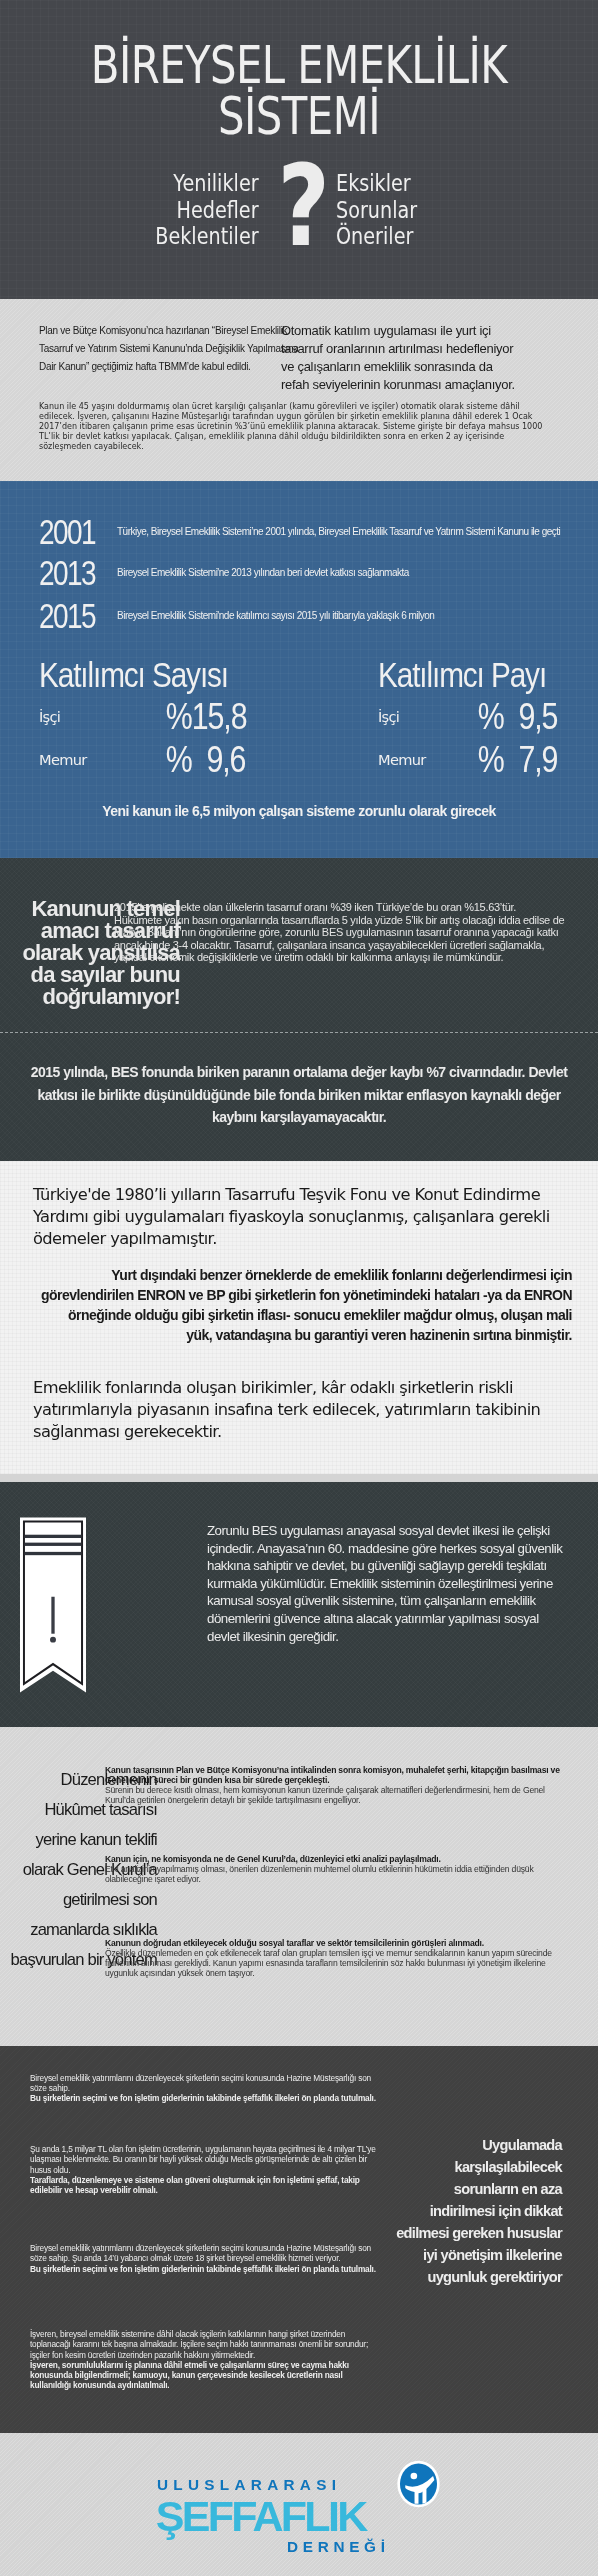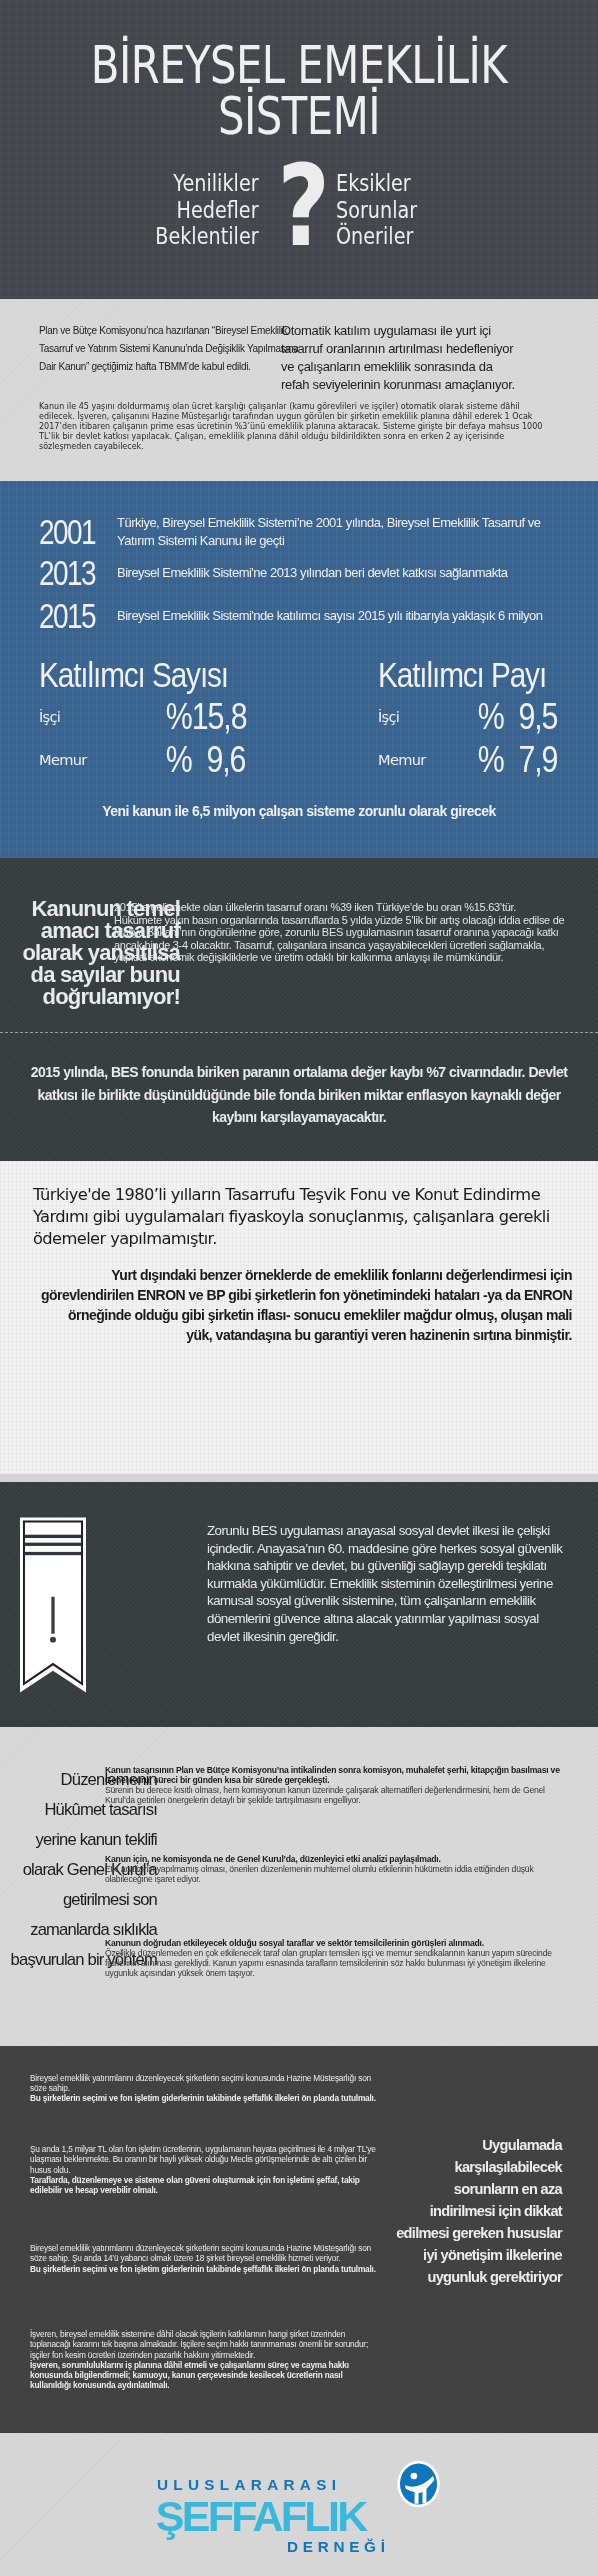--- a/index.html
+++ b/index.html
@@ -21,21 +21,21 @@
   .intro .lead-left { position: absolute; left: 39px; top: 23px; width: 263px; font-family: "Liberation Sans", sans-serif; font-size: 10px; line-height: 18px; letter-spacing: -0.3px; }
   .intro .lead-right { position: absolute; right: 78px; top: 23px; width: 239px; font-family: "Liberation Sans", sans-serif; font-size: 13px; line-height: 18px; letter-spacing: -0.3px; }
   .intro .body { position: absolute; left: 39px; top: 103px; width: 505px; font-size: 8px; line-height: 10px; color: #2a2a2a; }
 
   
   .blue { height: 377px; background-color: #3a6490;
     background-image: linear-gradient(rgba(255,255,255,0.03) 0.7px, transparent 0.7px), linear-gradient(90deg, rgba(255,255,255,0.03) 0.7px, transparent 0.7px);
     background-size: 8px 8px; color: #f0f0f0; }
   .blue .tl-row { position: absolute; left: 39px; display: flex; align-items: center; }
   .blue .tl-year { width: 78px; font-family: "Liberation Sans", sans-serif; font-size: 35px; line-height: 35px; letter-spacing: -2px; transform: scaleX(0.8); transform-origin: left; font-weight: normal; }
-  .blue .tl-text { font-family: "Liberation Sans", sans-serif; font-size: 13px; line-height: 17.3px; letter-spacing: -0.5px; width: 452px; }
+  .blue .tl-text { font-family: "Liberation Sans", sans-serif; font-size: 10px; line-height: 17.3px; letter-spacing: -0.5px; width: 452px; }
   .blue .stat-col { position: absolute; top: 174px; }
   .blue .stat-title { font-family: "Liberation Sans", sans-serif; font-size: 35px; line-height: 40px; letter-spacing: -1.3px; transform: scaleX(0.85); transform-origin: left; white-space: nowrap; }
   .blue .stat-row { display: flex; align-items: center; height: 43px; }
   .blue .stat-label { width: 110px; font-size: 14.6px; letter-spacing: -0.7px; }
   .blue .stat-val { font-family: "Liberation Sans", sans-serif; font-size: 37px; letter-spacing: -1.3px; white-space: pre; width: 93px; text-align: right; transform: scaleX(0.82); transform-origin: right; }
   .blue .new-law { position: absolute; top: 322px; left: 0; width: 598px; text-align: center; font-family: "Liberation Sans", sans-serif; font-weight: bold; font-size: 14px; letter-spacing: -0.5px; }
 
   
   .teal { background-color: #353d3f;
     background-image: repeating-linear-gradient(45deg, rgba(255,255,255,0.025) 0 0.7px, transparent 0.7px 3.3px), repeating-linear-gradient(-45deg, rgba(255,255,255,0.025) 0 0.7px, transparent 0.7px 3.3px);
@@ -154,20 +154,21 @@
 <section class="teal teal1">
   <div class="callout">Kanunun temel amacı tasarruf olarak yansıtılsa da sayılar bunu doğrulamıyor!</div>
   <p class="body">2015’te gelişmekte olan ülkelerin tasarruf oranı %39 iken Türkiye’de bu oran %15.63’tür. Hükümete yakın basın organlarında tasarruflarda 5 yılda yüzde 5’lik bir artış olacağı iddia edilse de Maliye Bakanı’nın öngörülerine göre, zorunlu BES uygulamasının tasarruf oranına yapacağı katkı ancak binde 3-4 olacaktır. Tasarruf, çalışanlara insanca yaşayabilecekleri ücretleri sağlamakla, yapısal ekonomik değişikliklerle ve üretim odaklı bir kalkınma anlayışı ile mümkündür.</p>
   <div class="dash"></div>
   <p class="loss">2015 yılında, BES fonunda biriken paranın ortalama değer kaybı %7 civarındadır. Devlet katkısı ile birlikte düşünüldüğünde bile fonda biriken miktar enflasyon kaynaklı değer kaybını karşılayamayacaktır.</p>
 </section>
 
 <section class="light">
   <p class="p1">Türkiye'de 1980’li yılların Tasarrufu Teşvik Fonu ve Konut Edindirme Yardımı gibi uygulamaları fiyaskoyla sonuçlanmış, çalışanlara gerekli ödemeler yapılmamıştır.</p>
   <p class="p2">Yurt dışındaki benzer örneklerde de emeklilik fonlarını değerlendirmesi için görevlendirilen ENRON ve BP gibi şirketlerin fon yönetimindeki hataları -ya da ENRON örneğinde olduğu gibi şirketin iflası- sonucu emekliler mağdur olmuş, oluşan mali yük, vatandaşına bu garantiyi veren hazinenin sırtına binmiştir.</p>
+  <p class="p3">Emeklilik fonlarında oluşan birikimler, kâr odaklı şirketlerin riskli yatırımlarıyla piyasanın insafına terk edilecek, yatırımların takibinin sağlanması gerekecektir.</p>
 </section>
 
 <section class="teal teal2">
   <svg class="badge" viewBox="0 0 100 265">
     <polygon points="0,0 100,0 100,265 50,232 0,265" fill="#ffffff"></polygon>
     <polygon points="6,6 94,6 94,252 50,222 6,252" fill="none" stroke="#1e1e22" stroke-width="3"></polygon>
     <rect x="7" y="26" width="86" height="5" fill="#30343c"></rect>
     <rect x="7" y="38" width="86" height="5" fill="#30343c"></rect>
     <rect x="7" y="52" width="86" height="5" fill="#30343c"></rect>
     <rect x="47.5" y="120" width="5" height="56" fill="#3a3d45"></rect>

